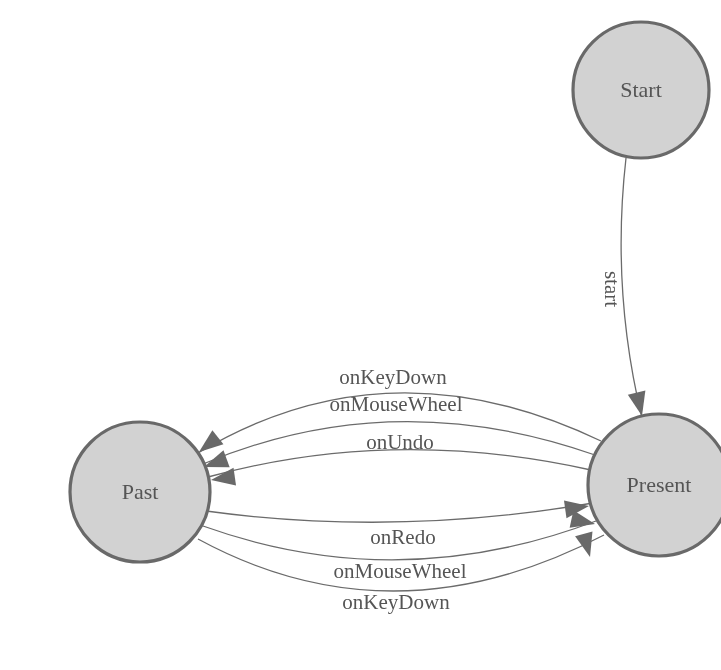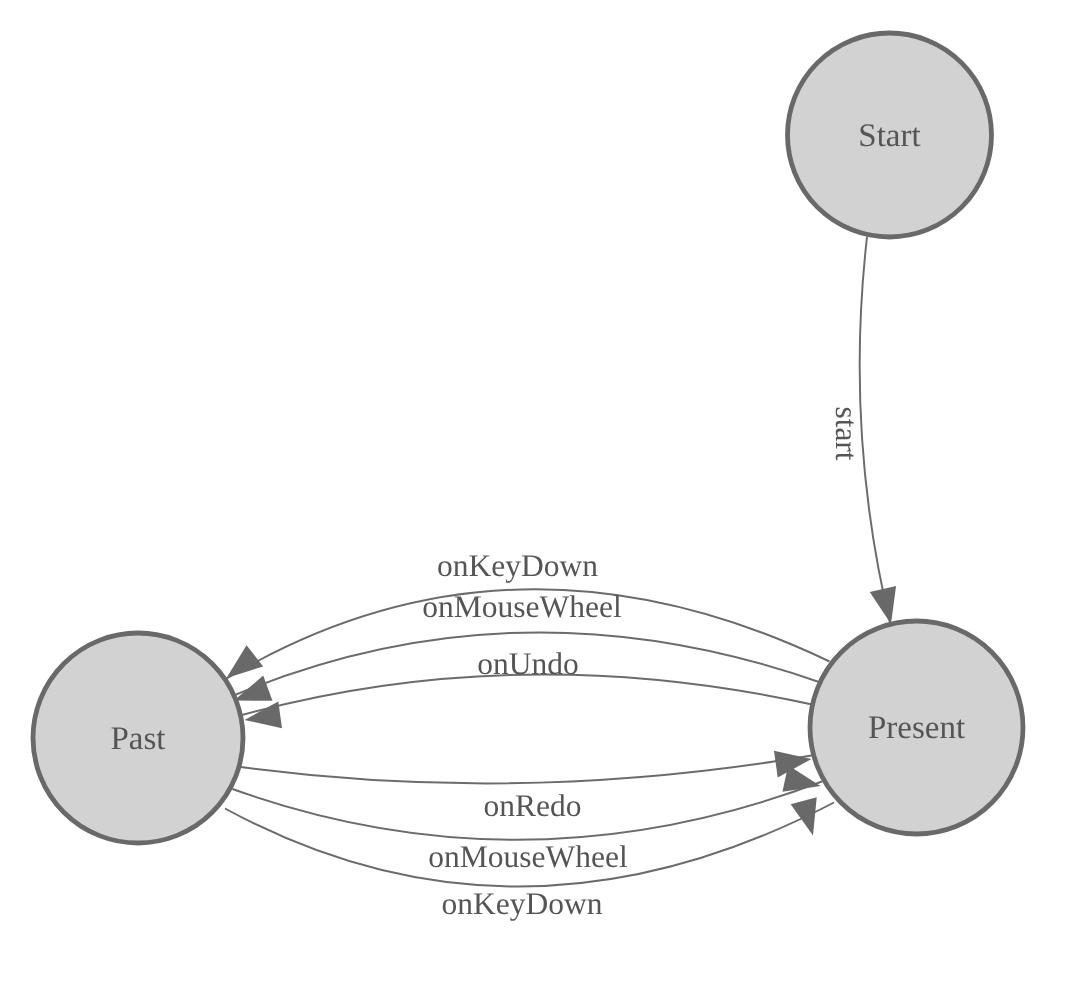--- a/index.html
+++ b/index.html
@@ -8,20 +8,21 @@
     background: #ffffff;
     width: 721px;
     height: 670px;
     overflow: hidden;
   }
   .stage {
     position: relative;
     width: 617px;
     height: 670px;
     background: #ffffff;
+    margin-left: 48px;
   }
   svg { display: block; }
   .edge {
     fill: none;
     stroke: #6b6b6b;
     stroke-width: 1.3;
   }
   .node-circle {
     fill: #d2d2d2;
     stroke: #696969;

